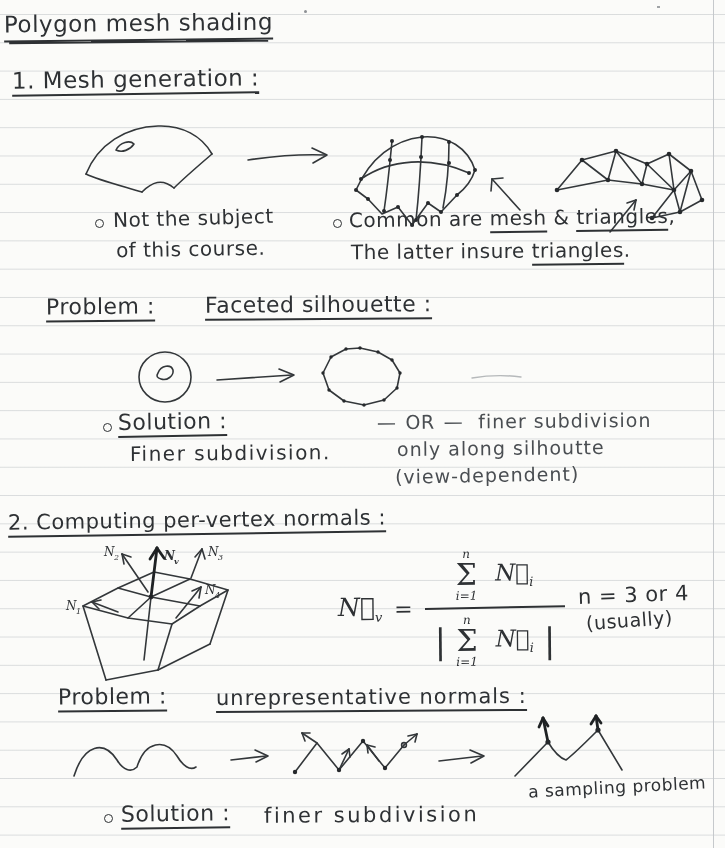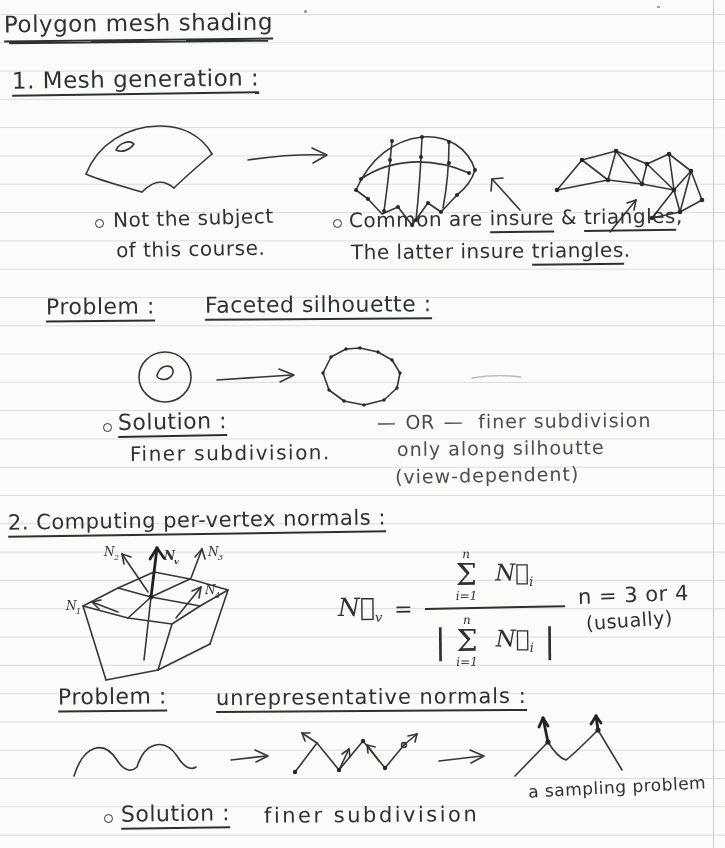--- a/index.html
+++ b/index.html
@@ -135,21 +135,21 @@
         <path d="M84,62 L75,65"></path>
         <path d="M84,62 L82,72"></path>
     </g>
   </svg>
 
   <div class="abs bullet" style="left:95px;top:219px;"></div>
   <div class="abs hw" style="left:113px;top:206px;font-size:20px;transform:rotate(-1.5deg);">Not the subject</div>
   <div class="abs hw" style="left:116px;top:237px;font-size:20px;transform:rotate(-1deg);">of this course.</div>
 
   <div class="abs bullet" style="left:333px;top:219px;"></div>
-  <div class="abs hw" style="left:349px;top:206px;font-size:20px;transform:rotate(-0.8deg);"><span>Common are </span><span class="u">insure</span><span> &amp; </span><span class="u">triangles</span><span>,</span></div>
+  <div class="abs hw" style="left:349px;top:206px;font-size:20px;transform:rotate(-0.8deg);"><span>Common are </span><span class="u">mesh</span><span> &amp; </span><span class="u">triangles</span><span>,</span></div>
   <div class="abs hw" style="left:351px;top:239px;font-size:20px;transform:rotate(-0.5deg);"><span>The latter insure </span><span class="u">triangles</span><span>.</span></div>
 
   <div class="abs hw u" style="left:46px;top:294px;font-size:22px;transform:rotate(-0.5deg);">Problem :</div>
   <div class="abs hw u" style="left:205px;top:292px;font-size:22px;transform:rotate(-0.4deg);">Faceted silhouette :</div>
 
   <svg class="abs" style="left:134px;top:347px;" width="64" height="60" viewBox="0 0 64 60">
     <g class="ink">
       <ellipse cx="31" cy="30" rx="26" ry="25"></ellipse>
       <path d="M24,26 C27,18 37,17 39,23 C40,29 33,34 27,32 C23,31 22,29 24,26"></path>
     </g>

